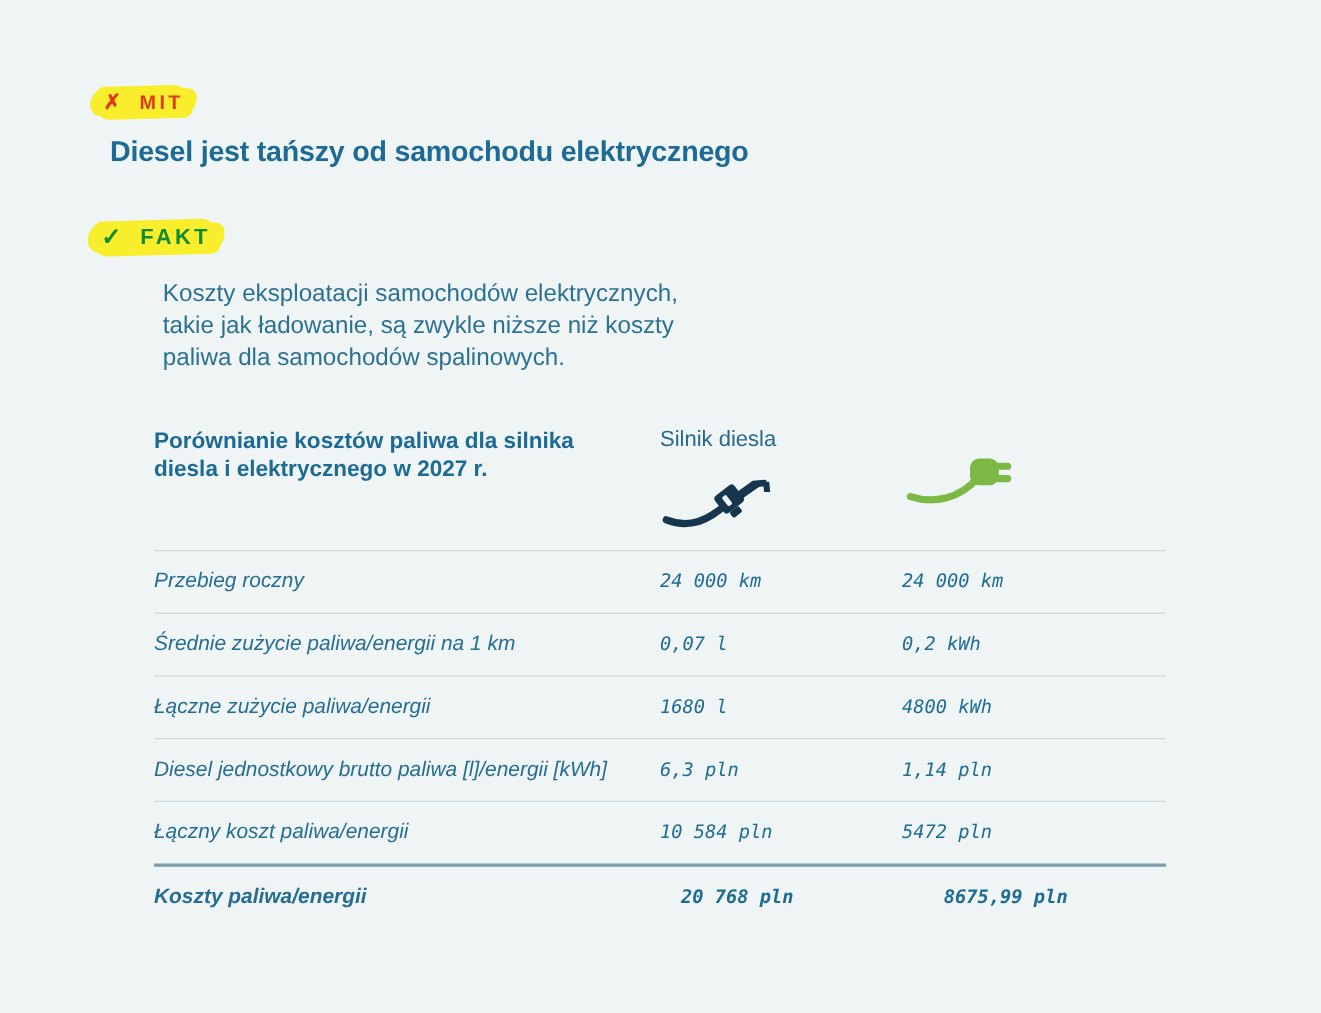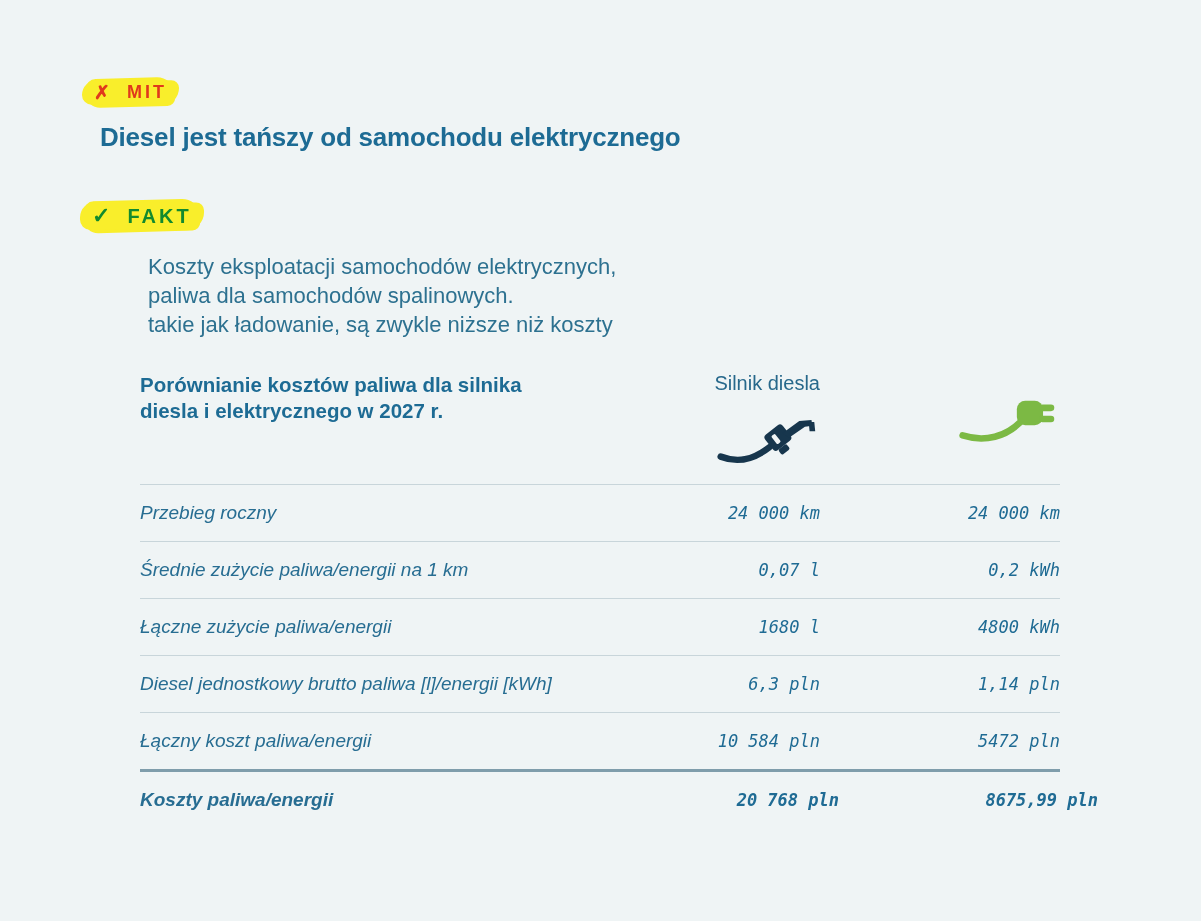--- a/index.html
+++ b/index.html
@@ -44,47 +44,47 @@
     letter-spacing:-0.2px;
   }
   .fact-paragraph {
     position:absolute; left:100px; top:252px;
     font-size:22px; color:#2d7190; line-height:29px;margin-left:48px;
   }
   .fact-paragraph span { display:block; }
 
   
   .cmp-table {
-    position:absolute; left:140px; top:372px; width:920px;
+    position:absolute; left:140px; top:388px; width:920px;
     color:#276d92;
   }
   .cmp-head {
     display:grid; grid-template-columns:460px 220px 240px;
     height:112px; box-sizing:border-box;
   }
   .cmp-title {
     font-size:20.5px; font-weight:bold; color:#1d6b94; line-height:26px;
   }
-  .col-head { text-align:right; }
+  .col-head { text-align:left; }
   .col-head .col-label { font-size:20px; color:#27688b; display:block; }
   .col-head .col-icon { display:inline-block; margin-top:12px; }
 
   .cmp-row {
     display:grid; grid-template-columns:460px 220px 240px;
     align-items:center;
     height:57px; box-sizing:border-box;
     border-top:1px solid #c8d5da;
     font-size:19px;
     font-style:italic;
   }
   .cmp-row:first-of-type { border-top:2px solid #90a9b5; }
   .cmp-row.total { border-top:3px solid #7f9dab; height:58px;gap:19px; }
   .cmp-row.total .row-label, .cmp-row.total .cell-value { font-weight:bold; }
   .cell-value {
-    text-align:right;
+    text-align:left;
     font-family:"DejaVu Sans Mono", monospace;
     font-size:17px; color:#1f6b94;
     white-space:nowrap;
   }
 </style>
 </head>
 <body>
 
 <div class="canvas">
 
@@ -97,22 +97,22 @@
   <div class="myth-heading">Diesel jest tańszy od samochodu elektrycznego</div>
 
   <div class="badge badge-fakt">
     <i class="marker"></i>
     <span class="badge-glyph">✓</span>
     <span>FAKT</span>
   </div>
 
   <div class="fact-paragraph">
     <span>Koszty eksploatacji samochodów elektrycznych,</span>
+    <span>takie jak ładowanie, są zwykle niższe niż koszty</span>
     <span>paliwa dla samochodów spalinowych.</span>
-    <span>takie jak ładowanie, są zwykle niższe niż koszty</span>
   </div>
 
   <div class="cmp-table">
 
     <div class="cmp-head">
       <div class="cmp-title">
         <span style="display:block">Porównianie kosztów paliwa dla silnika</span>
         <span style="display:block">diesla i elektrycznego w 2027 r.</span>
       </div>
 

